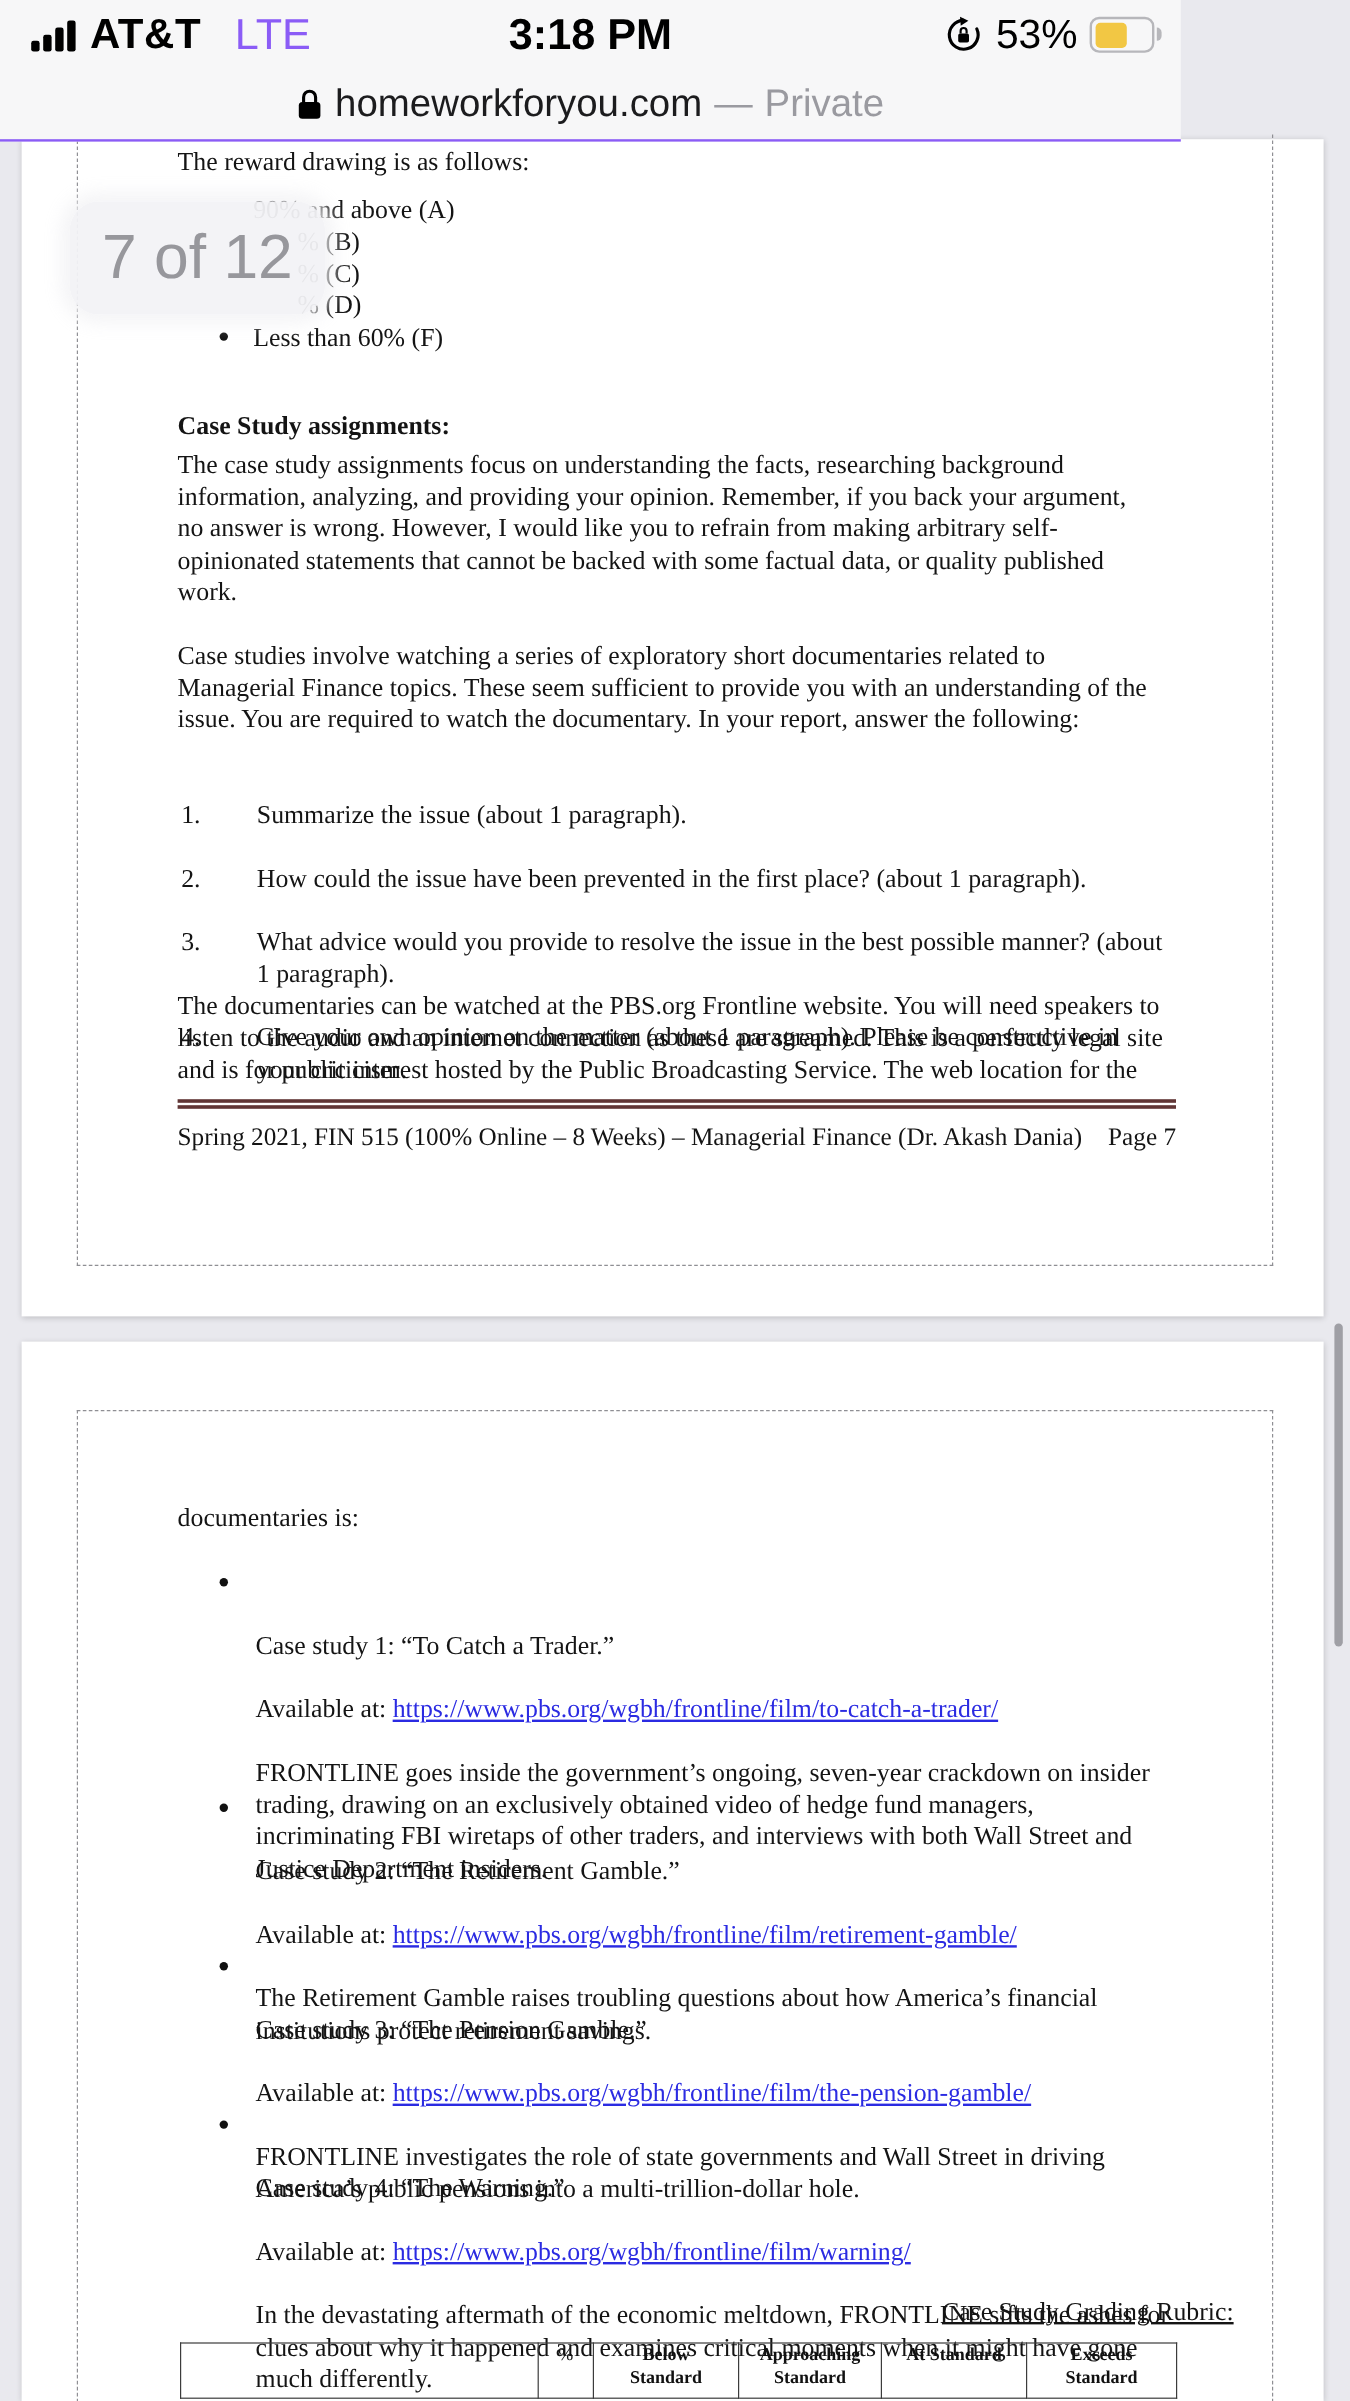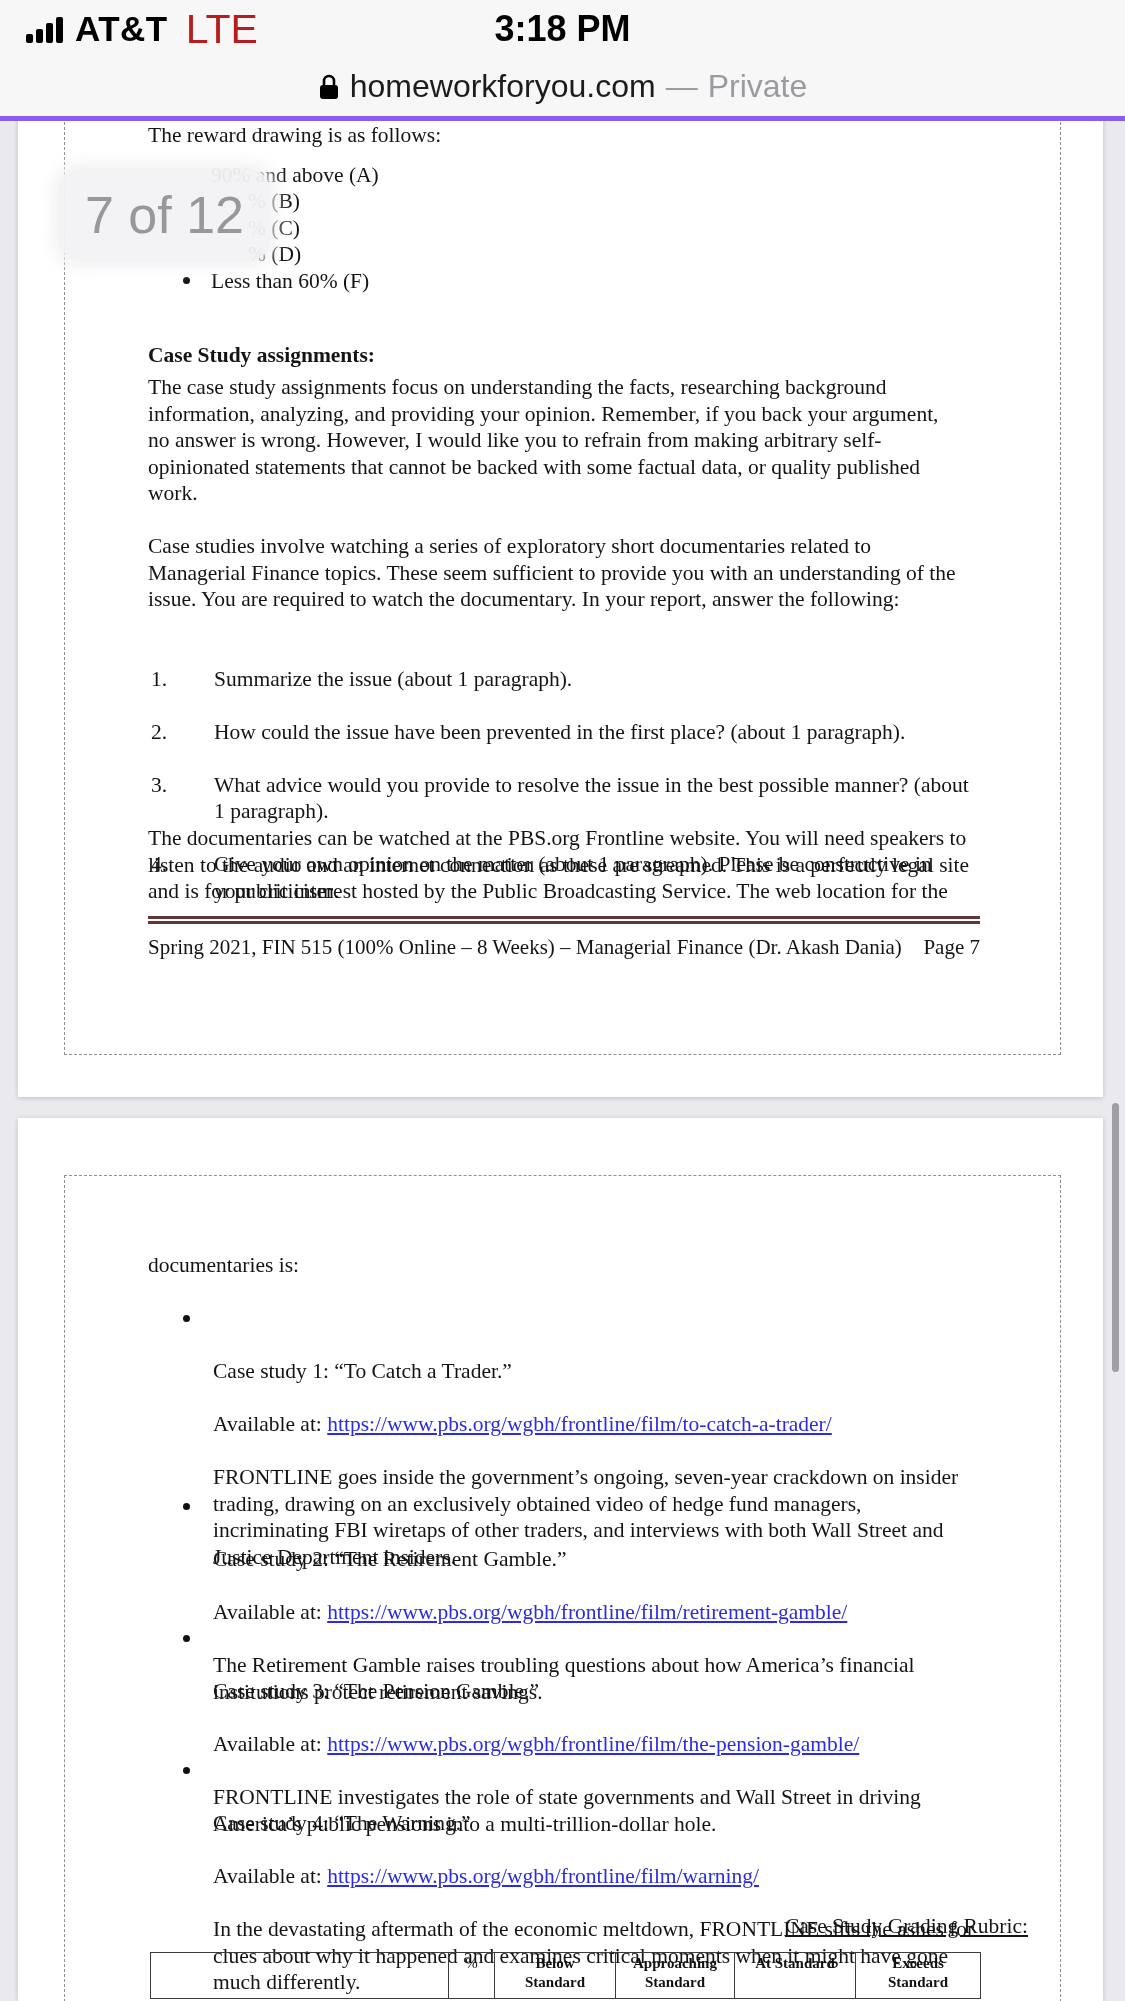--- a/index.html
+++ b/index.html
@@ -4,34 +4,34 @@
 <style>
   html,body{margin:0;padding:0;}
   body{
     width:1125px;height:2001px;overflow:hidden;position:relative;
     background:#e9e9ee;
     font-family:"Liberation Serif", serif;
     -webkit-font-smoothing:antialiased;
   }
   
   .chrome{
-    position:absolute;left:0;top:0;width:1125px;height:116px;
-    background:#f7f7f8;border-bottom:5px solid #8b5cf6;z-index:20;
+    position:absolute;left:0;top:0;width:984px;height:116px;
+    background:#f7f7f8;border-bottom:2px solid #8b5cf6;z-index:20;
     font-family:"Liberation Sans", sans-serif;
   }
   .statusbar{position:relative;height:58px;}
   .sb-left{position:absolute;left:26px;top:0;height:58px;display:flex;align-items:center;gap:12px;}
   .signal{display:flex;align-items:flex-end;gap:3px;height:28px;}
   .signal i{display:block;width:7px;background:#000;border-radius:2px;}
   .signal i:nth-child(1){height:9px;}
   .signal i:nth-child(2){height:14px;}
   .signal i:nth-child(3){height:20px;}
   .signal i:nth-child(4){height:26px;}
   .carrier{font-size:35px;font-weight:600;color:#000;letter-spacing:0.5px;}
-  .network{font-size:41px;font-weight:400;color:#b91c1c;margin-left:6px;}
+  .network{font-size:36px;font-weight:400;color:#8b5cf6;margin-left:16px;}
   .sb-time{position:absolute;left:0;right:0;top:0;height:58px;display:flex;align-items:center;justify-content:center;
     font-size:36px;font-weight:600;color:#000;}
   .sb-right{position:absolute;right:16px;top:0;height:58px;display:flex;align-items:center;gap:10px;}
   .pct{font-size:34px;font-weight:500;color:#000;}
   .battery{position:relative;width:50px;height:26px;border:2.5px solid #b7b7bb;border-radius:8px;margin-right:6px;}
   .battery .fill{position:absolute;left:2.5px;top:2.5px;bottom:2.5px;width:52%;background:#f2c744;border-radius:4px;}
   .battery .nub{position:absolute;right:-8px;top:7px;width:4.5px;height:11px;background:#b7b7bb;border-radius:0 4px 4px 0;}
   .urlrow{height:57px;display:flex;align-items:center;justify-content:center;gap:10px;}
   .url-domain{font-size:32px;color:#1c1c1e;}
   .url-private{font-size:32px;color:#9a9aa0;}
@@ -106,20 +106,35 @@
       <span class="signal">
           <i></i>
           <i></i>
           <i></i>
           <i></i>
         </span>
       <span class="carrier">AT&amp;T</span>
       <span class="network">LTE</span>
     </div>
     <div class="sb-time">3:18 PM</div>
+    <div class="sb-right">
+      <span>
+        <svg class="icon-svg" width="34" height="32" viewBox="0 0 34 32">
+          <path d="M17 4 a12 12 0 1 0 11 7" fill="none" stroke="#000" stroke-width="2.6" stroke-linecap="round"></path>
+          <path d="M14 1 l7 3.2 -6.4 4.2 z" fill="#000"></path>
+          <rect x="12.5" y="15" width="9" height="7.5" rx="1.5" fill="#000"></rect>
+          <path d="M14.5 15 v-2.2 a2.5 2.5 0 0 1 5 0 V15" fill="none" stroke="#000" stroke-width="1.8"></path>
+        </svg>
+      </span>
+      <span class="pct">53%</span>
+      <span class="battery">
+          <span class="fill"></span>
+          <span class="nub"></span>
+        </span>
+    </div>
   </div>
   <div class="urlrow">
     <span>
       <svg class="icon-svg" width="22" height="28" viewBox="0 0 22 28">
         <rect x="2" y="12" width="18" height="14" rx="3" fill="#000"></rect>
         <path d="M6 12 V8 a5 5 0 0 1 10 0 v4" fill="none" stroke="#000" stroke-width="2.6"></path>
       </svg>
     </span>
     <span class="url-domain">homeworkforyou.com</span>
     <span class="url-private">—</span>

